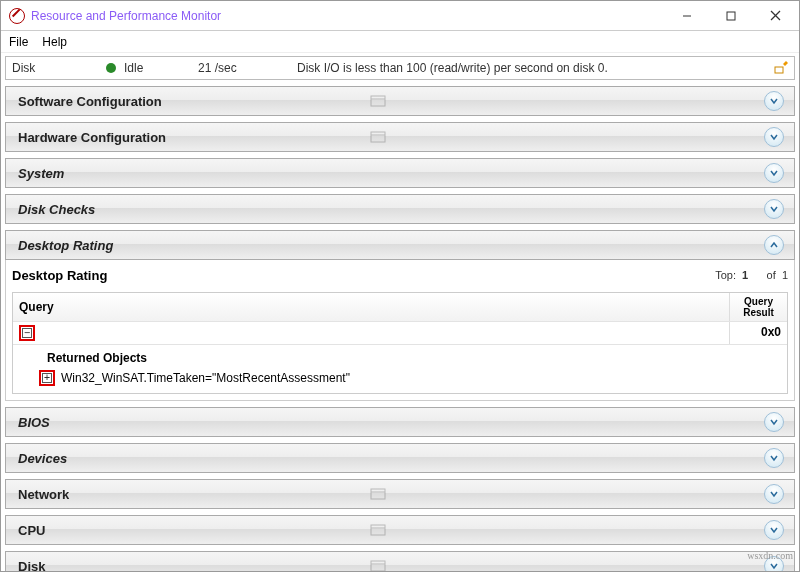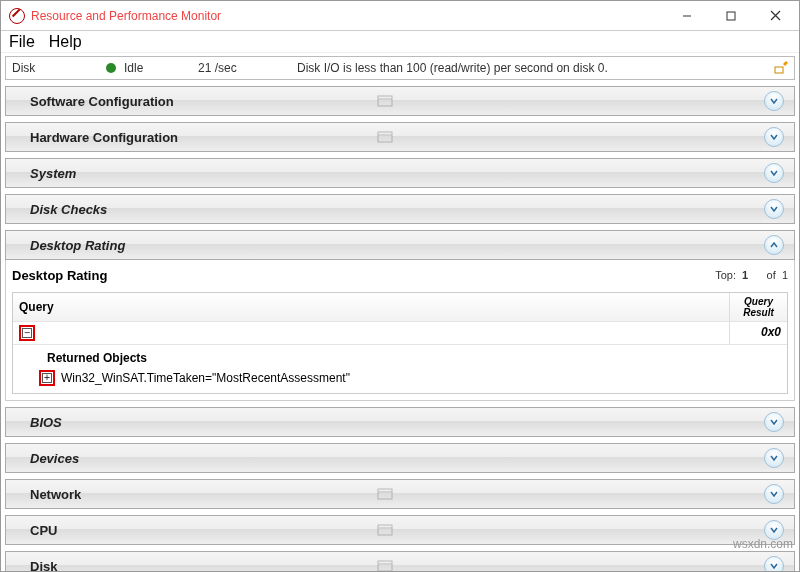--- a/index.html
+++ b/index.html
@@ -1,62 +1,62 @@
 <!DOCTYPE html>
 <html><head>
 <meta charset="utf-8">
 <style>
 * { margin: 0; padding: 0; box-sizing: border-box; font-family: "Segoe UI", Tahoma, sans-serif; }
 body { background: #fff; width: 800px; height: 572px; overflow: hidden; border: 1px solid #999; position: relative; }
 .titlebar { height: 30px; display: flex; align-items: center; padding: 0 2px 0 8px; border-bottom: 1px solid #ccc; font-size: 12px; }
 .titlebar .app-icon { width: 16px; height: 16px; border: 1.5px solid #a00; border-radius: 50%; margin-right: 6px; position: relative; }
 .titlebar .app-icon::after { content:""; position:absolute; width: 10px; height: 1.5px; background:#a00; top: 3px; left: 1px; transform: rotate(-45deg); }
-.titlebar .title { flex: 1; color:#ef4444; }
+.titlebar .title { flex: 1; color:#8b5cf6; }
 .winbtns { display:flex; }
 .winbtn { width: 44px; height: 28px; display:flex; align-items:center; justify-content:center; font-size:13px; color:#333; }
 .winbtn svg { pointer-events:none; }
-.menubar { height: 22px; display:flex; align-items:center; gap: 14px; padding: 0 8px; font-size: 16px; border-bottom: 1px solid #eee;}
+.menubar { height: 22px; display:flex; align-items:center; gap: 14px; padding: 0 8px; font-size: 12px; border-bottom: 1px solid #eee;}
 .menubar span { color:#000; }
 .content { padding: 3px 4px 0 4px; }
 .status-row { border:1px solid #bbb; height: 24px; display:flex; align-items:center; font-size:12px; padding: 0 6px; gap: 4px; }
 .status-row .label { width: 90px; color:#333; }
 .dot { width:10px; height:10px; border-radius:50%; background: #2a8a2a; margin-right: 4px; }
 .status-row .state { width: 70px; color:#333;}
 .status-row .rate { width: 95px; color:#333;}
 .status-row .msg { flex:1; color:#333;}
 .edit-icon { width:14px; height:14px; display:inline-block; }
 .section { margin-top: 6px; }
-.sec-head { height: 30px; border:1px solid #aaa; display:flex; align-items:center; padding: 0 10px 0 24px;
+.sec-head { height: 30px; border:1px solid #aaa; display:flex; align-items:center; padding: 0 10px 0 12px;
   background: linear-gradient(#f5f5f5 0%, #eeeeee 45%, #dcdcdc 46%, #efefef 100%);
   font-size:13px; font-weight:bold; color:#222; font-style: normal; }
 .sec-head.italic { font-style: italic; }
 .sec-head .hname { flex: 0 0 46%; }
 .sec-head .hicon { flex: 0 0 auto; width: 18px; opacity:.45; display:flex; }
 .sec-head .sp { flex:1; }
 .toggle-circle { width:20px; height:20px; border-radius:50%; border:1px solid #a0c0d8;
   background: radial-gradient(circle at 50% 30%, #fff, #cfe6f2); display:flex; align-items:center; justify-content:center; }
 .toggle-circle svg { display:block; }
 .rating-panel { border:1px solid #ccc; border-top:none; padding: 4px 6px 6px 6px; }
 .rating-hdr { display:flex; align-items:center; height: 22px; font-size:13px; }
 .rating-hdr .t { font-weight:bold; flex:1; }
 .rating-hdr .top { font-size:11px; color:#333;}
 .rating-hdr .top b { font-weight:600; }
 .qtable { margin-top: 6px; border:1px solid #ccc; font-size: 12px; }
 .qrow { display:flex; border-bottom: 1px solid #e3e3e3; }
 .qrow:last-child { border-bottom: none;}
 .qhead { background: linear-gradient(#fff,#f2f2f2); font-weight:bold; }
 .qcell-main { flex:1; padding: 3px 6px; display:flex; align-items:center; gap:6px; }
-.qcell-res { width: 58px; border-left:1px solid #ddd; padding: 3px 6px; text-align:right; font-weight:bold;font-style:italic;}
+.qcell-res { width: 58px; border-left:1px solid #ddd; padding: 3px 6px; text-align:right; font-weight:bold;}
 .qhead .qcell-res { text-align:center; }
 .boxicon { width:16px; height:16px; border:2px solid #d00; display:flex; align-items:center; justify-content:center; flex-shrink:0; background:#fff; }
 .boxicon .inner { width:10px; height:10px; border:1px solid #555; display:flex; align-items:center; justify-content:center; font-size:10px; line-height:1; color:#333; font-family: monospace; }
 .returned { padding-left: 20px; }
 .returned .hd { font-weight:bold; padding: 3px 8px; }
 .returned .row { display:flex; align-items:center; gap:6px; padding: 2px 0 4px 0;}
-.watermark { position:absolute; right:6px; bottom:20px; font-size:12px; color:#999; font-family: Liberation Sans, sans-serif; }
+.watermark { position:absolute; right:6px; bottom:10px; font-size:10px; color:#999; font-family: Liberation Serif, serif; }
 </style>
 </head>
 <body>
 
 <div class="titlebar">
   <span class="app-icon"></span>
   <span class="title">Resource and Performance Monitor</span>
   <div class="winbtns">
     <div class="winbtn">
         <svg width="10" height="10">

